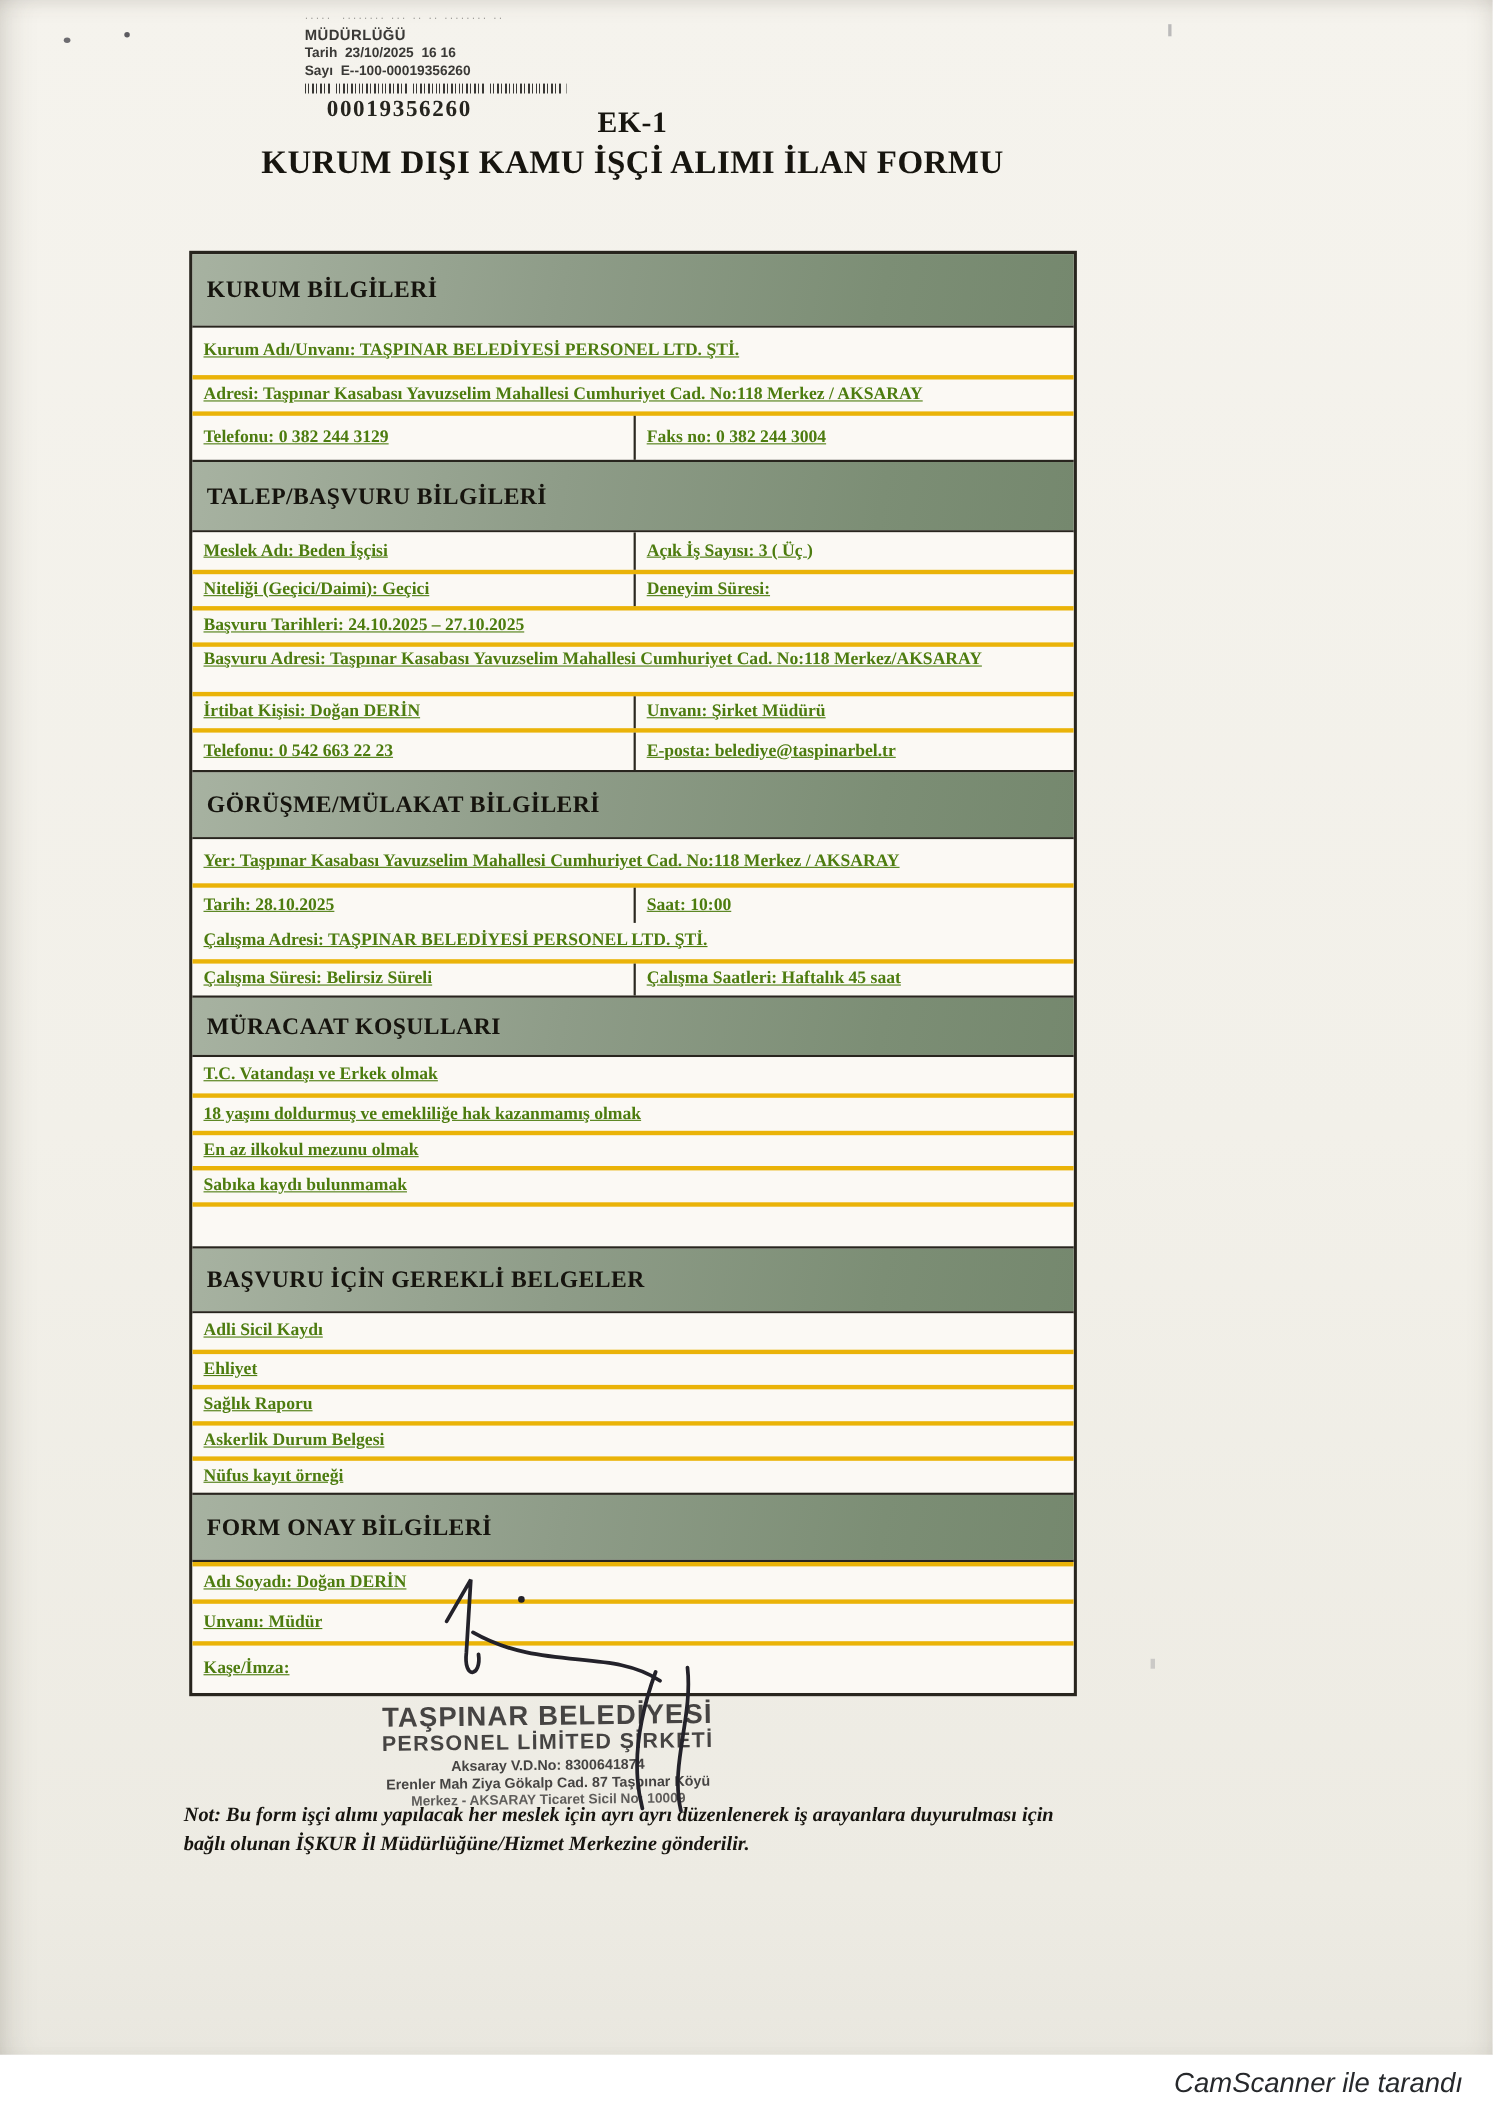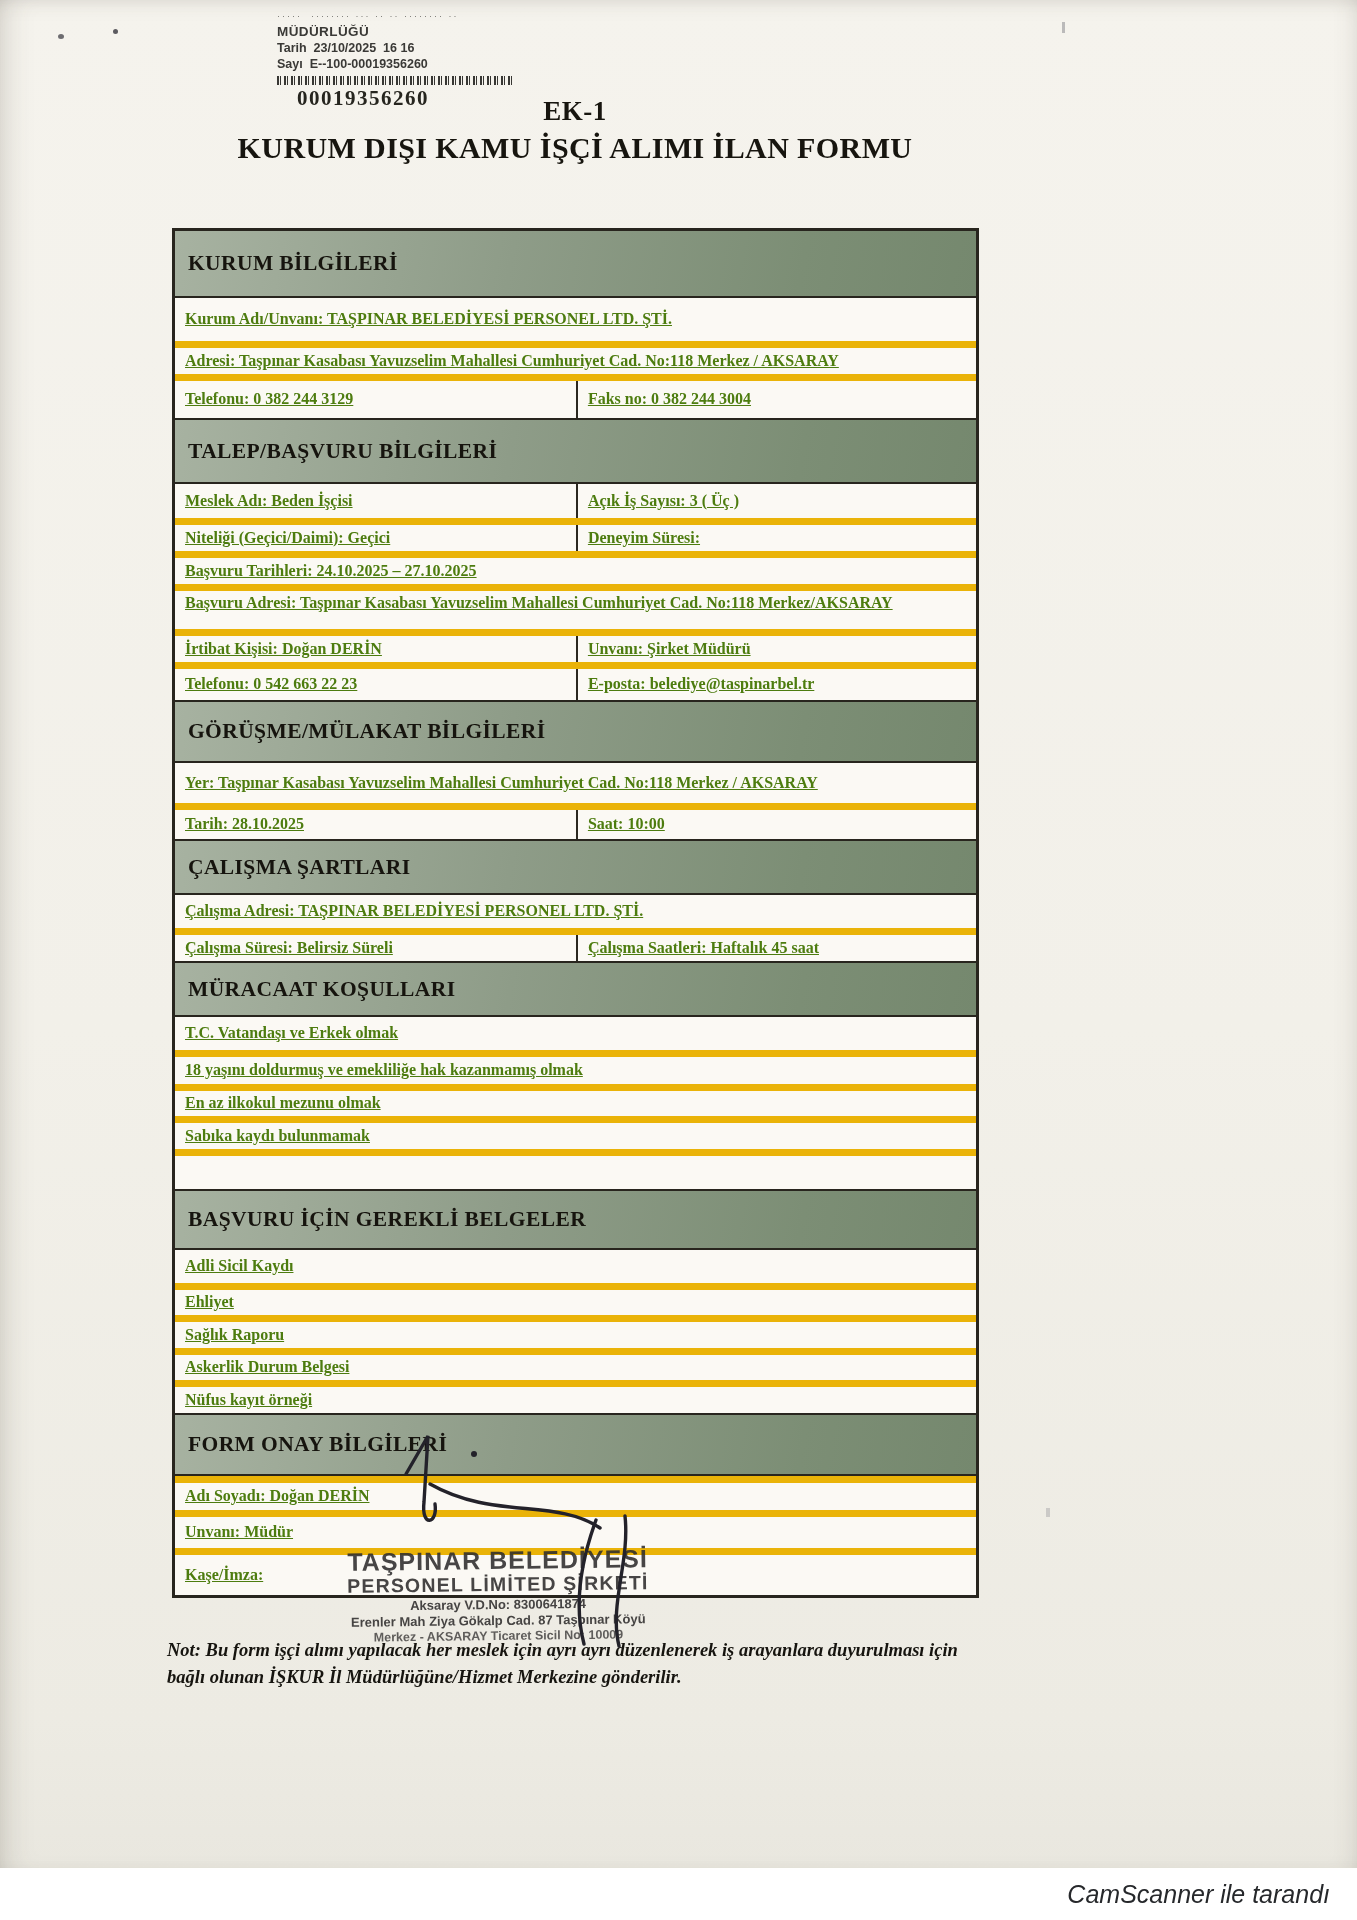--- a/index.html
+++ b/index.html
@@ -37,21 +37,21 @@
   .main-title{font-size:30px;font-weight:bold;letter-spacing:.4px;margin-top:4px;}
 
   
   .form{position:absolute;left:172px;top:228px;width:807px;
         border:3px solid #28251e;background:#faf8f2;box-sizing:border-box;}
   .band{background:linear-gradient(100deg,#a7b2a1 0%,#8e9c88 42%,#7c8e75 78%,#75886e 100%);
         display:flex;align-items:center;padding-left:13px;box-sizing:border-box;
         border-top:2.5px solid #28251e;border-bottom:2.5px solid #28251e;}
   .band:first-child{border-top:none;}
   .band span{font-size:21.5px;font-weight:bold;letter-spacing:.4px;color:#16140e;}
-  .row{border-top:7px solid #eab308;box-sizing:border-box;display:flex;align-items:stretch;
+  .row{border-top:4px solid #eab308;box-sizing:border-box;display:flex;align-items:stretch;
        background:#fbf9f4;}
   .row.no-top{border-top:none;}
   .cell{display:flex;align-items:center;padding:1px 8px 2px 10px;font-size:16px;font-weight:bold;
         color:#4d7c0f;box-sizing:border-box;line-height:1.12;text-decoration:underline;}
   .cell.full{width:100%;}
   .cell.left{width:50.3%;border-right:2px solid #2b2820;}
   .cell.right{flex:1;}
   .cell.wrap{align-items:flex-start;padding-top:3px;}
 
   
@@ -147,23 +147,20 @@
       <span>GÖRÜŞME/MÜLAKAT BİLGİLERİ</span>
       </div>
     <div class="row no-top" style="height:40px">
       <div class="cell full">Yer: Taşpınar Kasabası Yavuzselim Mahallesi Cumhuriyet Cad. No:118 Merkez / AKSARAY</div>
       </div>
     <div class="row" style="height:36px">
       <div class="cell left">Tarih: 28.10.2025</div>
       <div class="cell right">Saat: 10:00</div>
       </div>
 
-    <div class="band" style="height:56px">
-      <span>ÇALIŞMA ŞARTLARI</span>
-      </div>
     <div class="row no-top" style="height:33px">
       <div class="cell full">Çalışma Adresi: TAŞPINAR BELEDİYESİ PERSONEL LTD. ŞTİ.</div>
       </div>
     <div class="row" style="height:33px">
       <div class="cell left">Çalışma Süresi: Belirsiz Süreli</div>
       <div class="cell right">Çalışma Saatleri: Haftalık 45 saat</div>
       </div>
 
     <div class="band" style="height:56px">
       <span>MÜRACAAT KOŞULLARI</span>

